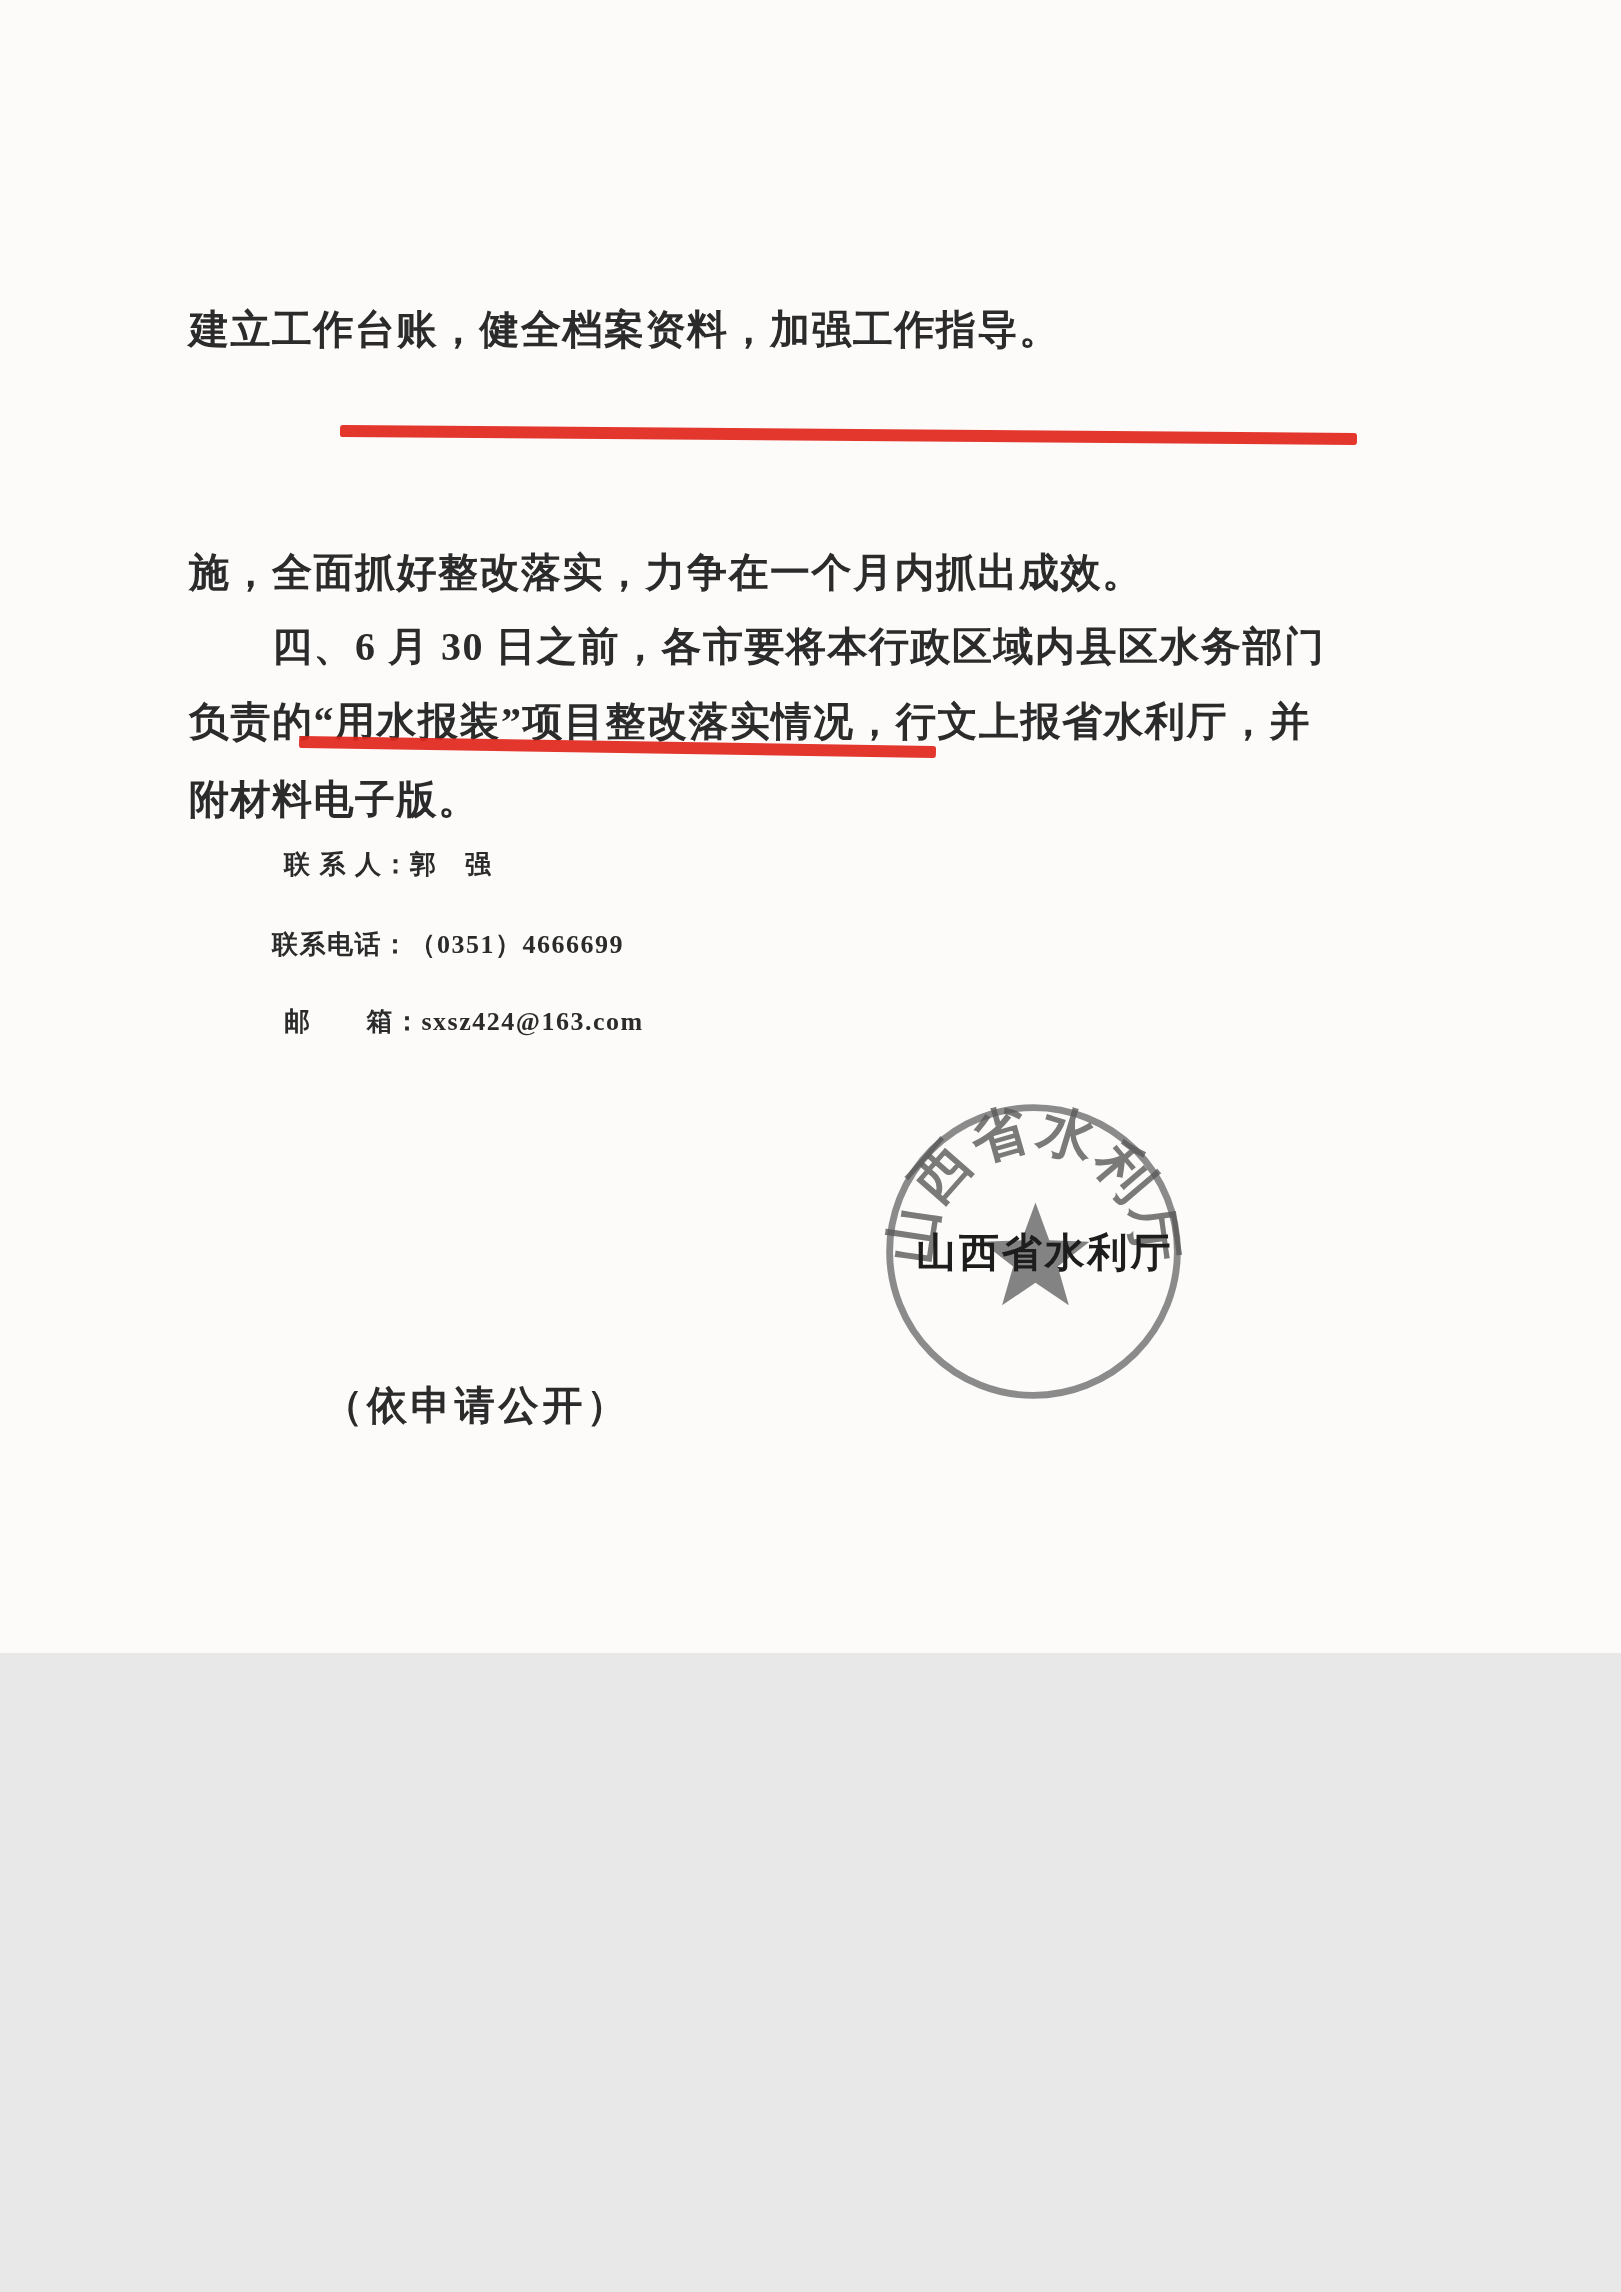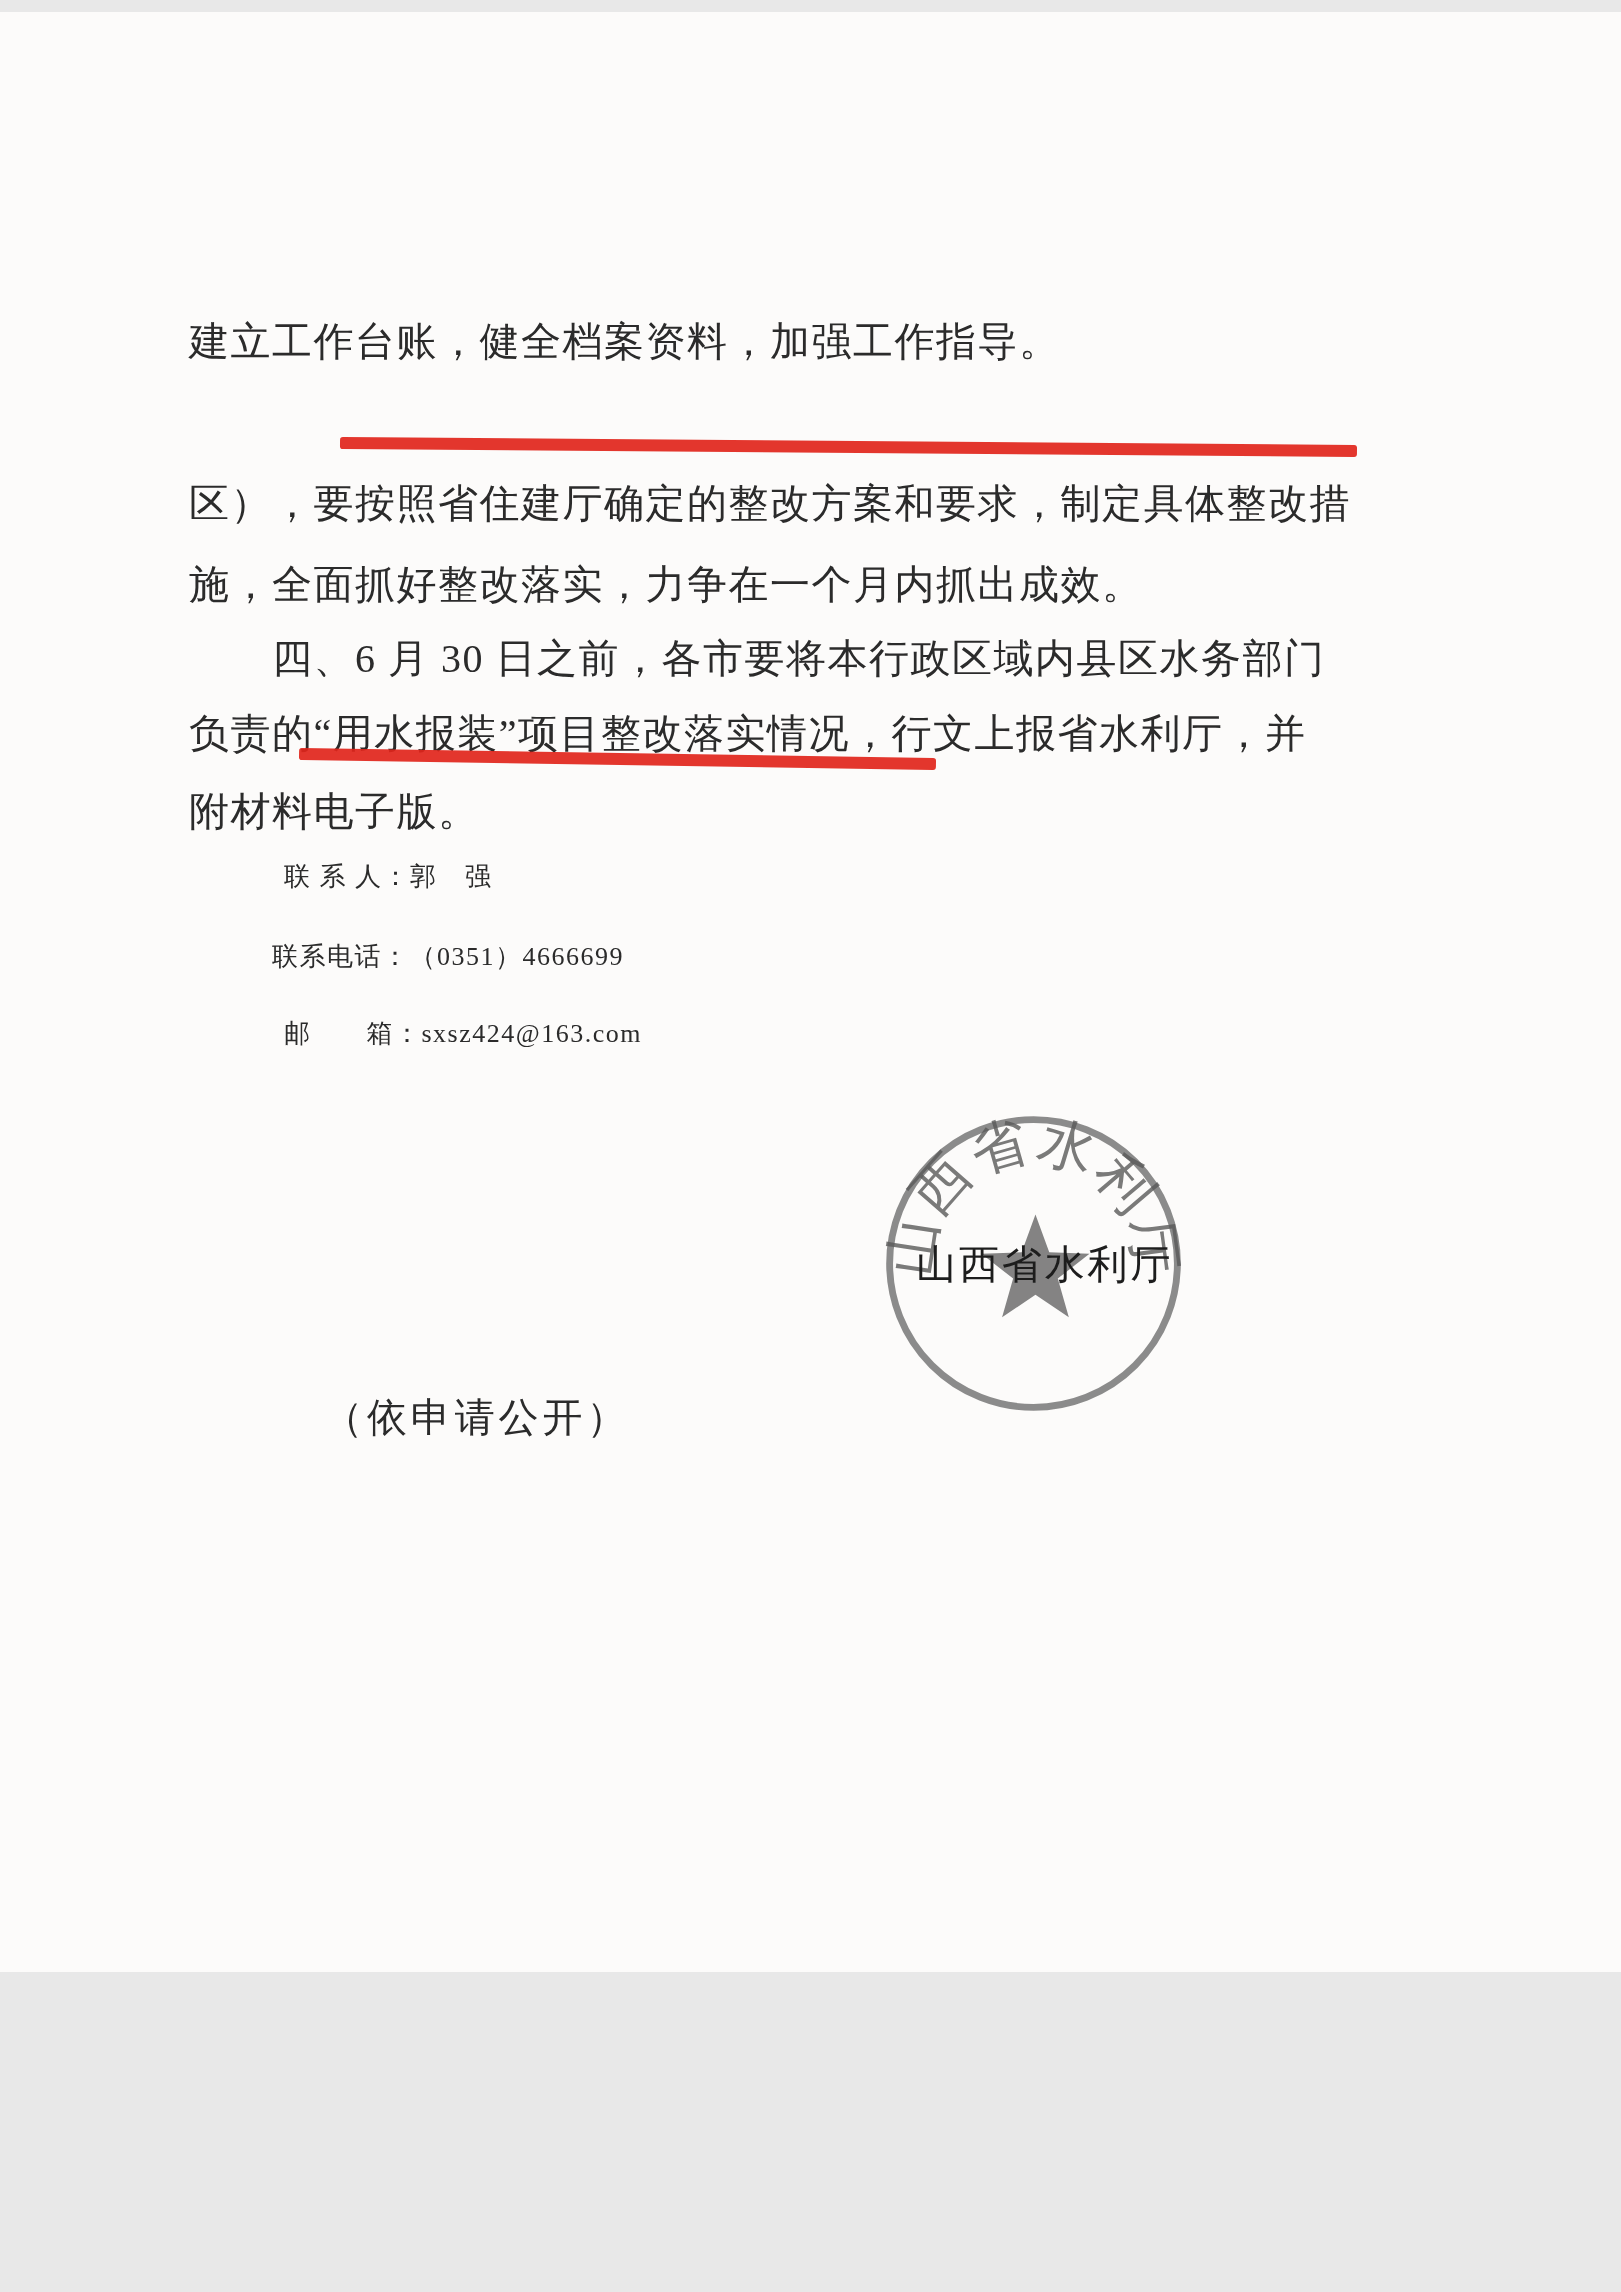--- a/index.html
+++ b/index.html
@@ -1,23 +1,24 @@
 <!DOCTYPE html>
 <html><head>
 <meta charset="utf-8">
 <style>
   html,body{margin:0;padding:0;background:#e8e8e8;}
   .page{
     position:relative;
-    width:1621px;height:1960px;
-    margin:12px auto;
+    width:1621px;height:1653px;
+    margin:0 auto;
     background:#fcfbfa;
     overflow:hidden;
     font-family:"Liberation Serif","DejaVu Serif",serif;
     color:#262626;
+    font-weight:bold;
   }
   .line{
     position:absolute;
     font-size:40px;
     letter-spacing:1.5px;
     white-space:pre;
     color:#2b2b2b;
   }
   .contact-line{
     position:absolute;
@@ -61,21 +62,20 @@
     color:#333;
     white-space:pre;
   }
 </style>
 </head>
 <body>
 
 <div class="page">
 
   <div class="line" style="left:189px;top:302px;">建立工作台账，健全档案资料，加强工作指导。</div>
-  <div class="line" style="left:189px;top:464px;">区），要按照省住建厅确定的整改方案和要求，制定具体整改措</div>
   <div class="line" style="left:189px;top:545px;">施，全面抓好整改落实，力争在一个月内抓出成效。</div>
   <div class="line" style="left:272px;top:619px;">四、6 月 30 日之前，各市要将本行政区域内县区水务部门</div>
   <div class="line" style="left:189px;top:694px;">负责的“用水报装”项目整改落实情况，行文上报省水利厅，并</div>
   <div class="line" style="left:189px;top:772px;">附材料电子版。</div>
 
   <div class="red-underline" style="left:340px;top:429px;width:1017px;transform:rotate(0.45deg);"></div>
   <div class="red-underline" style="left:299px;top:741px;width:637px;transform:rotate(0.9deg);"></div>
 
   <div class="contact-line" style="left:284px;top:847px;">联 系 人：郭　强</div>
   <div class="contact-line" style="left:272px;top:927px;">联系电话：（0351）4666699</div>

